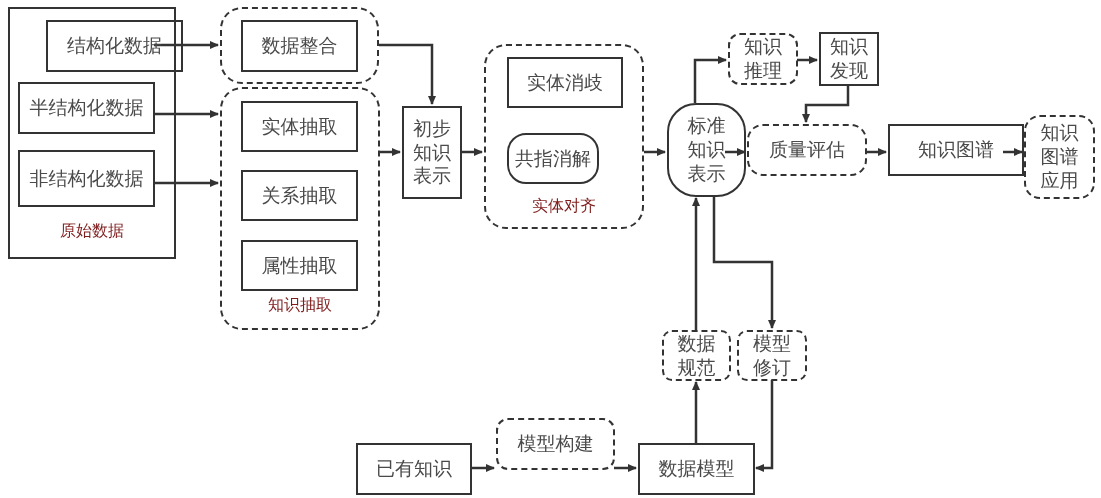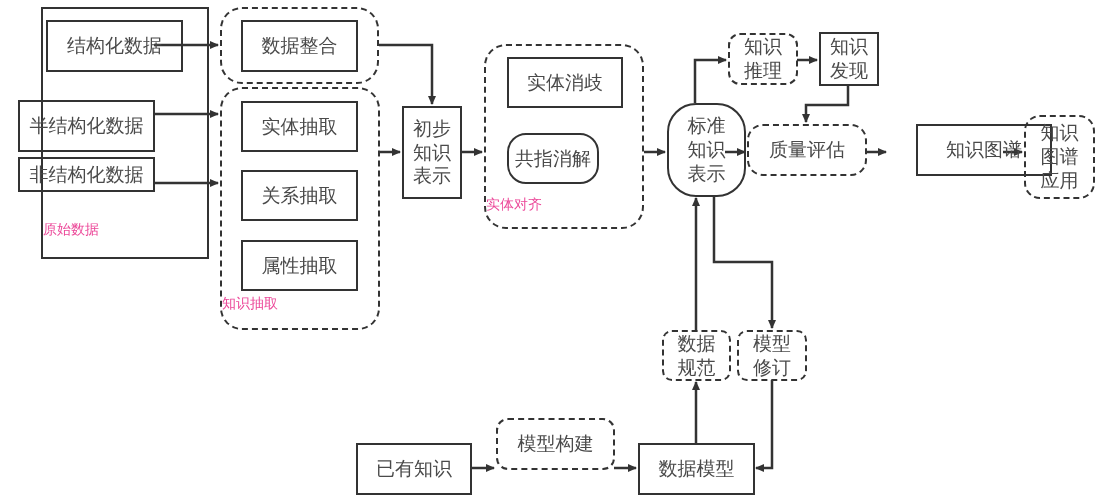--- a/index.html
+++ b/index.html
@@ -6,21 +6,21 @@
   body { width: 1101px; height: 498px; position: relative; overflow: hidden;
          font-family: "DejaVu Sans", "Liberation Sans", sans-serif; color: #444; }
   #canvas { position: absolute; left: 0; top: 0; width: 1101px; height: 498px; }
   .node { position: absolute; box-sizing: border-box; display: flex; align-items: center;
           justify-content: center; text-align: center; font-size: 19px; color: #4a4a4a;
           line-height: 1.25; background: transparent; }
   .solid { border: 2.5px solid #333; }
   .dashed { border: 2.5px dashed #333; border-radius: 16px; }
   .group { position: absolute; box-sizing: border-box; }
   .group.dashed { border-radius: 22px; }
-  .group-label { position: absolute; left: 0; right: 0; font-size: 14px; color: #ec4899; }
+  .group-label { position: absolute; left: 0; right: 0; text-align: center; font-size: 16px; color: #7f1d1d; }
   .vtext { white-space: pre-line; }
   svg { position: absolute; left: 0; top: 0; }
 </style>
 </head>
 <body>
 
 <div id="canvas">
 
   <svg width="1101" height="498">
     <defs>
@@ -61,26 +61,26 @@
       <line x1="696" y1="443" x2="696" y2="382" marker-end="url(#arr)"></line>
 
       <line x1="696" y1="330" x2="696" y2="198" marker-end="url(#arr)"></line>
 
       <line x1="471" y1="468" x2="494" y2="468" marker-end="url(#arr)"></line>
 
       <line x1="614" y1="468" x2="636" y2="468" marker-end="url(#arr)"></line>
     </g>
   </svg>
 
-  <div class="group solid" style="left:8px; top:7px; width:168px; height:252px;margin-left:33px;">
+  <div class="group solid" style="left:8px; top:7px; width:168px; height:252px;">
     <div class="group-label" style="top:212px;">原始数据</div>
   </div>
   <div class="node solid" style="left:18px; top:20px; width:137px; height:52px;margin-left:28px;">结构化数据</div>
-  <div class="node solid" style="left:18px; top:100px; width:137px; height:52px;">半结构化数据</div>
-  <div class="node solid" style="left:18px; top:157px; width:137px; height:35px;">非结构化数据</div>
+  <div class="node solid" style="left:18px; top:82px; width:137px; height:52px;">半结构化数据</div>
+  <div class="node solid" style="left:18px; top:150px; width:137px; height:57px;">非结构化数据</div>
 
   <div class="group dashed" style="left:220px; top:7px; width:159px; height:77px;"></div>
   <div class="node solid" style="left:241px; top:20px; width:117px; height:52px;">数据整合</div>
 
   <div class="group dashed" style="left:220px; top:87px; width:160px; height:243px;">
     <div class="group-label" style="top:206px;">知识抽取</div>
   </div>
   <div class="node solid" style="left:241px; top:101px; width:117px; height:51px;">实体抽取</div>
   <div class="node solid" style="left:241px; top:170px; width:117px; height:51px;">关系抽取</div>
   <div class="node solid" style="left:241px; top:240px; width:117px; height:51px;">属性抽取</div>
@@ -99,21 +99,21 @@
 知识
 表示</div>
 
   <div class="node dashed vtext" style="left:728px; top:33px; width:70px; height:52px; border-radius:12px;">知识
 推理</div>
   <div class="node solid vtext" style="left:819px; top:32px; width:60px; height:54px;">知识
 发现</div>
 
   <div class="node dashed" style="left:747px; top:124px; width:120px; height:52px;">质量评估</div>
 
-  <div class="node solid" style="left:916px; top:124px; width:136px; height:52px;">知识图谱</div>
+  <div class="node solid" style="left:888px; top:124px; width:136px; height:52px;">知识图谱</div>
 
   <div class="node dashed vtext" style="left:1024px; top:115px; width:71px; height:84px;">知识
 图谱
 应用</div>
 
   <div class="node dashed vtext" style="left:662px; top:330px; width:69px; height:51px; border-radius:10px;">数据
 规范</div>
   <div class="node dashed vtext" style="left:737px; top:330px; width:70px; height:51px; border-radius:10px;">模型
 修订</div>
 

